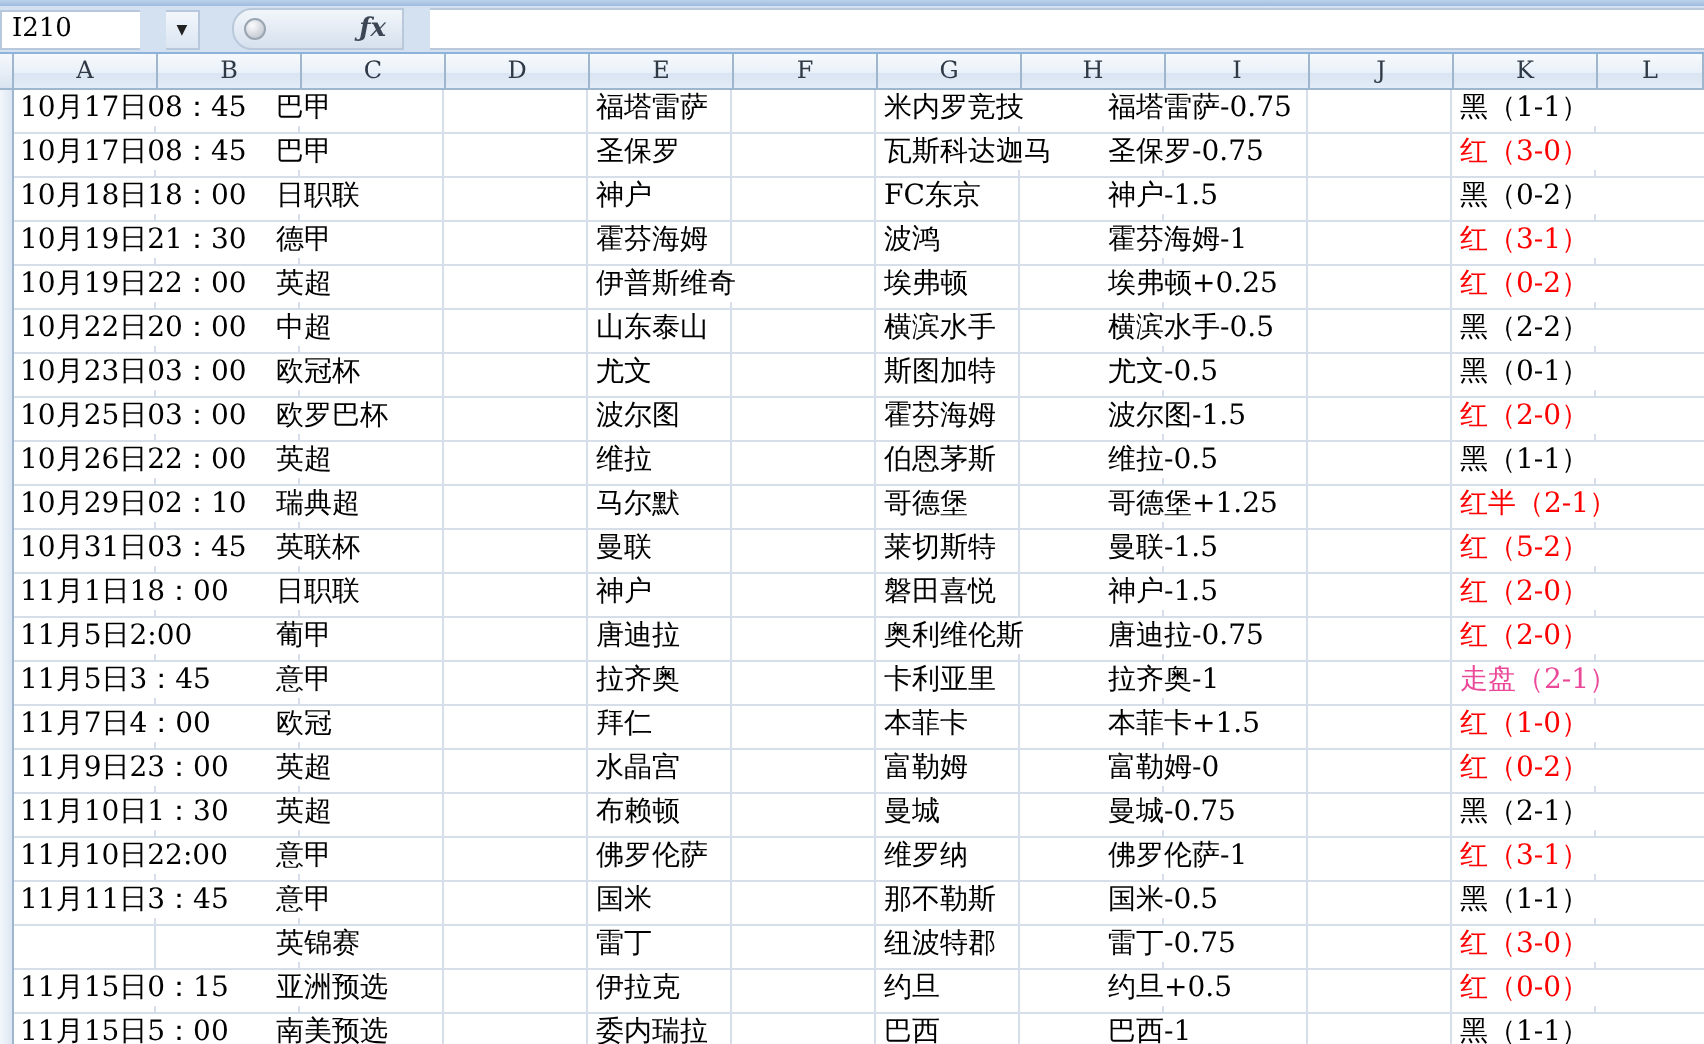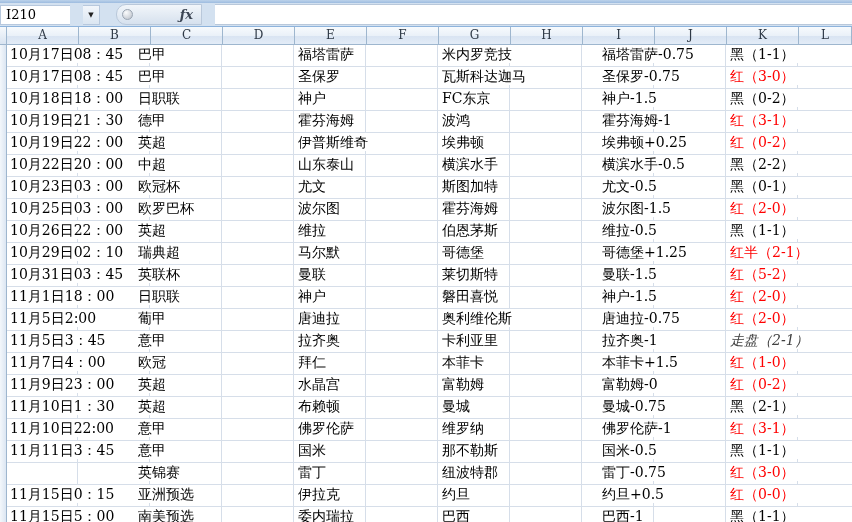--- a/index.html
+++ b/index.html
@@ -42,21 +42,21 @@
     background:linear-gradient(to right,#f3f7fb,#dce6f2); border-right:1px solid #9eb6ce; }
   .row { position:relative; height:22px; border-bottom:1px solid #d6dee9; margin-left:7px;
     background-image:repeating-linear-gradient(to right, transparent 0 71px, #d6dee9 71px 72px);
     background-position:-1px 0; }
   .cell { position:absolute; top:0; height:18px; line-height:18px; white-space:nowrap;
     background:#fff; font-size:14px; color:#000; padding:0 5px 0 3px; }
   .c-datetime { left:0; }
   .c-league   { left:128px; }
   .c-home     { left:288px; }
   .c-away     { left:432px; }
-  .c-handicap { left:592px; }
+  .c-handicap { left:544px; }
   .c-result   { left:720px; }
 </style>
 </head>
 <body>
 
 <div class="top-strip"></div>
 
 <div class="formula-row">
   <div class="name-box">I210</div>
   <div class="name-arrow-btn">
@@ -192,21 +192,21 @@
       <div class="cell c-away">奥利维伦斯</div>
       <div class="cell c-handicap">唐迪拉-0.75</div>
       <div class="cell c-result" style="color: rgb(255, 0, 0);">红（2-0）</div>
     </div>
     <div class="row">
       <div class="cell c-datetime">11月5日3：45</div>
       <div class="cell c-league">意甲</div>
       <div class="cell c-home">拉齐奥</div>
       <div class="cell c-away">卡利亚里</div>
       <div class="cell c-handicap">拉齐奥-1</div>
-      <div class="cell c-result" style="color: #404040; font-style: italic;">走盘（2-1）</div>
+      <div class="cell c-result" style="color: #ec4899;">走盘（2-1）</div>
     </div>
     <div class="row">
       <div class="cell c-datetime">11月7日4：00</div>
       <div class="cell c-league">欧冠</div>
       <div class="cell c-home">拜仁</div>
       <div class="cell c-away">本菲卡</div>
       <div class="cell c-handicap">本菲卡+1.5</div>
       <div class="cell c-result" style="color: rgb(255, 0, 0);">红（1-0）</div>
     </div>
     <div class="row">

